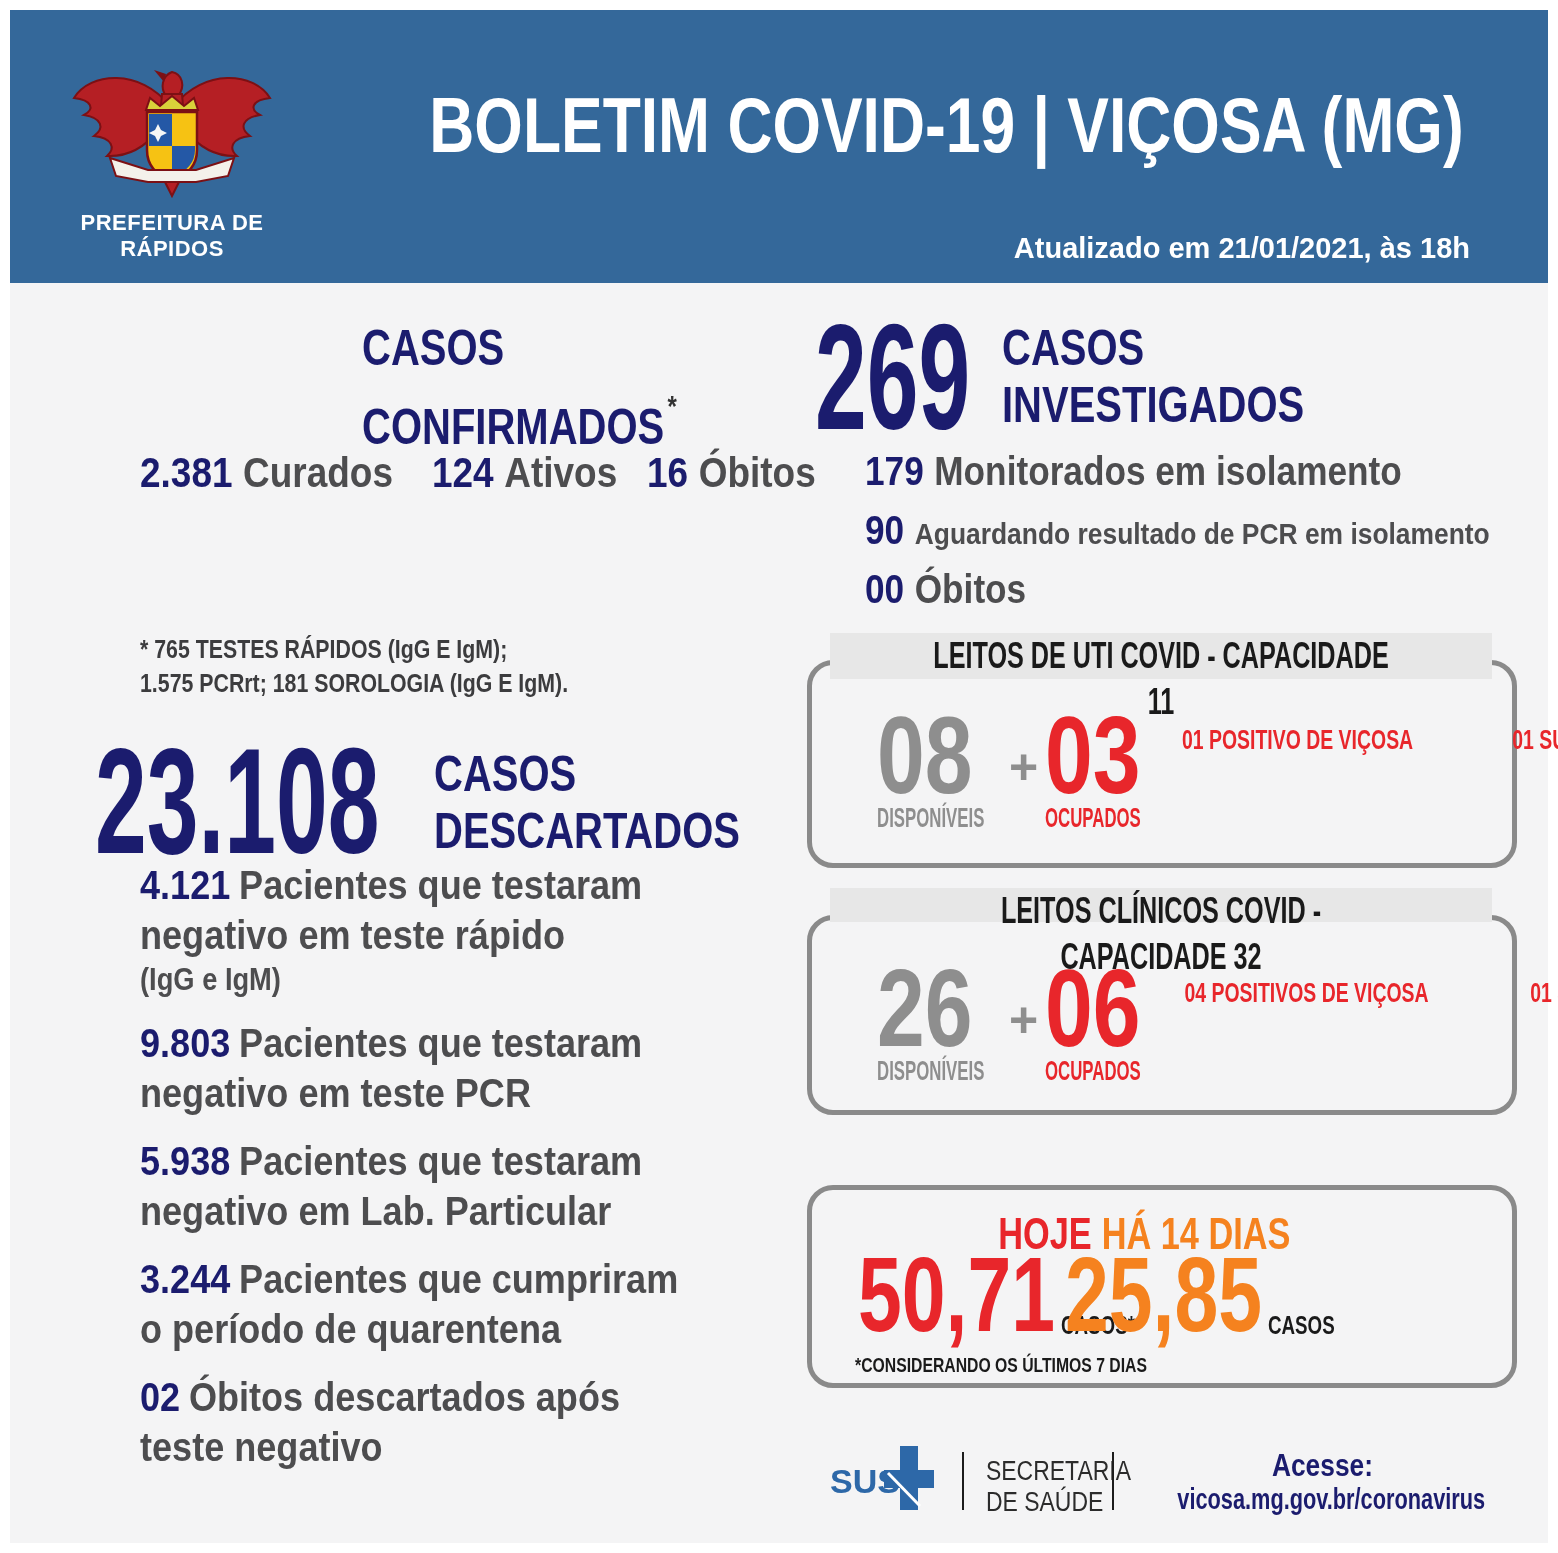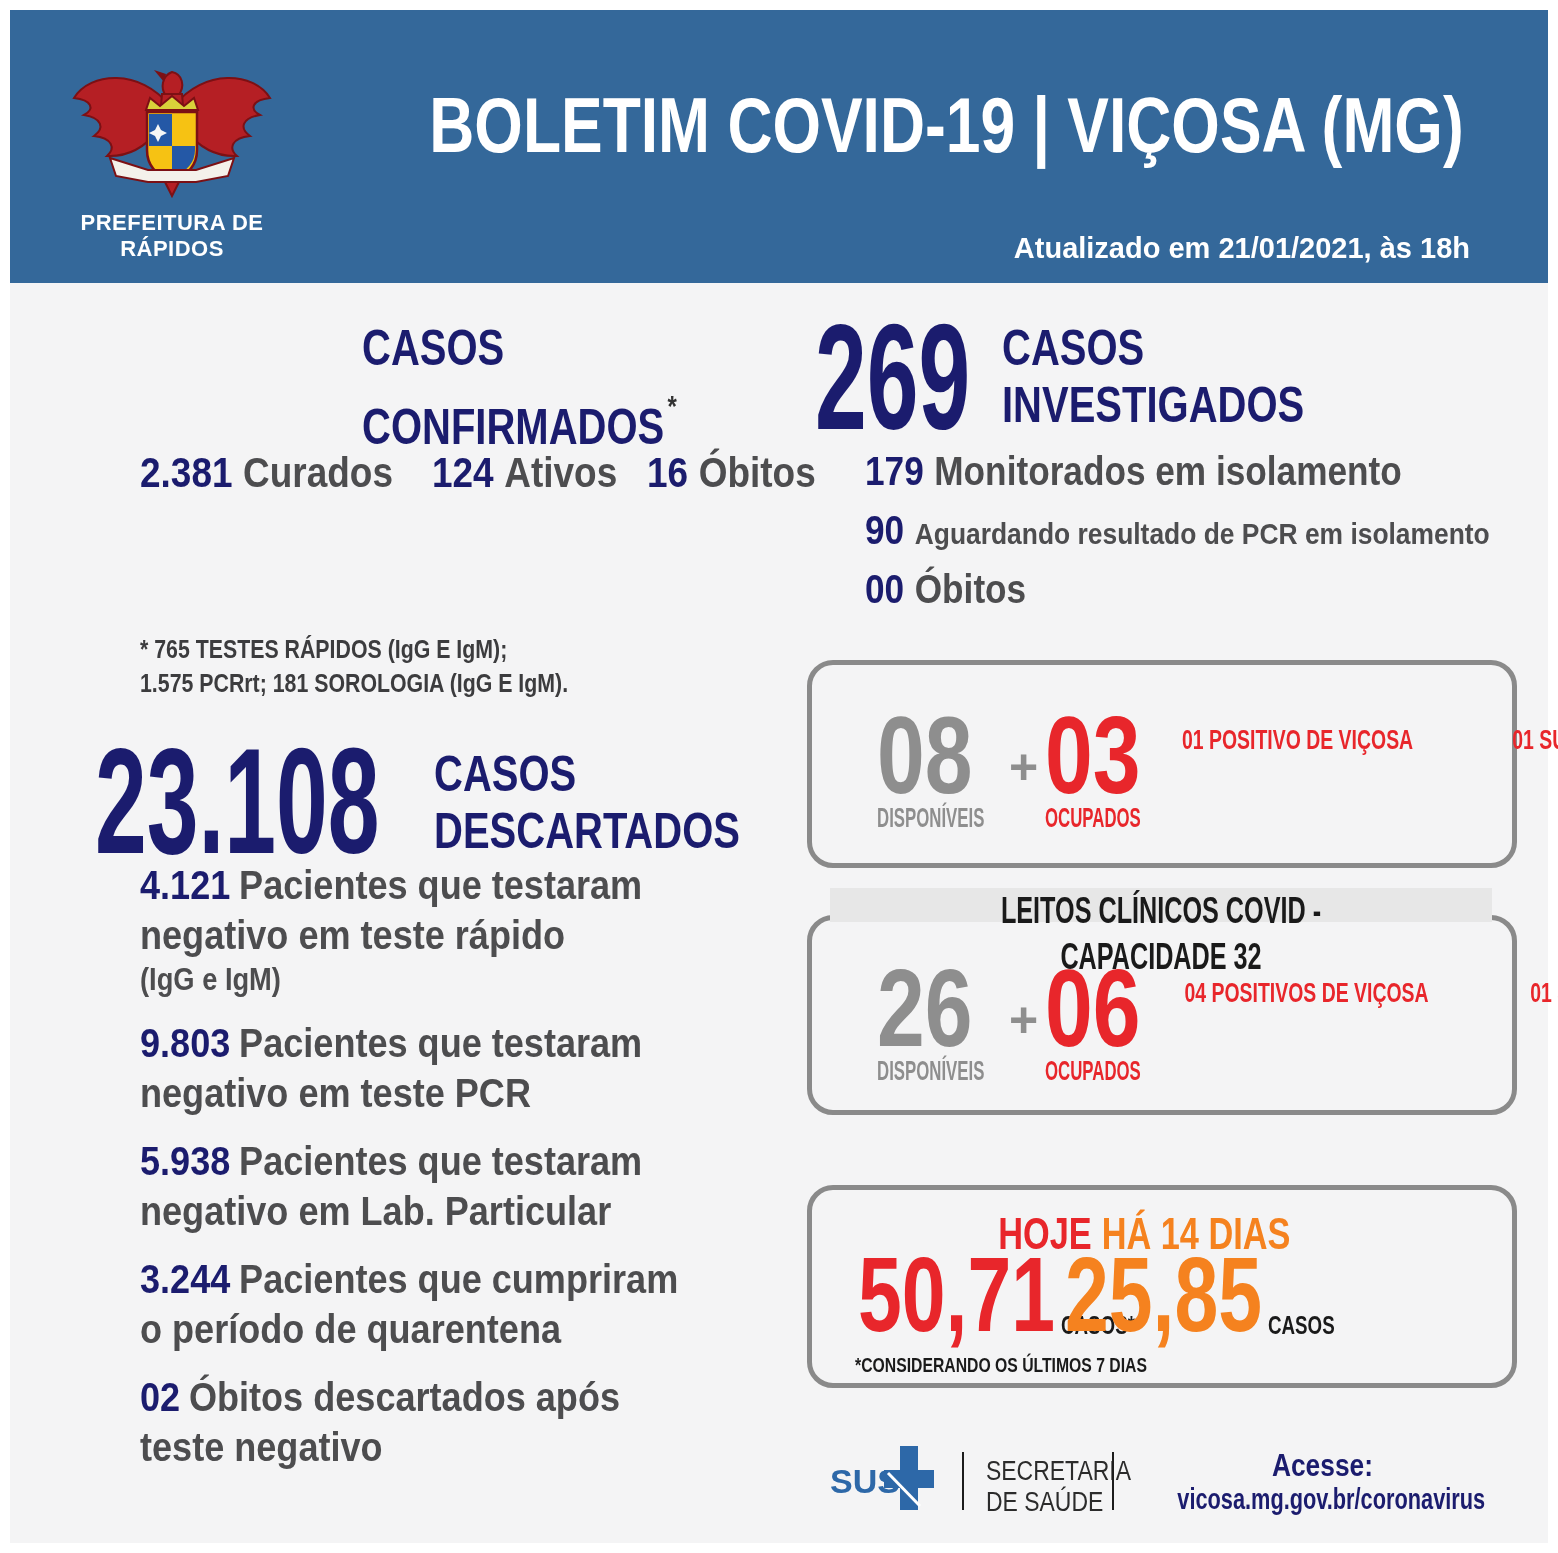--- a/index.html
+++ b/index.html
@@ -196,20 +196,23 @@
     </div>
     <div class="i-row sx" style="transform:scaleX(.88);">
       <span class="n">90</span><span class="l small">Aguardando resultado de PCR em isolamento</span>
     </div>
     <div class="i-row sx" style="transform:scaleX(.88);">
       <span class="n">00</span><span class="l">Óbitos</span>
     </div>
   </div>
 
   <div class="box box-uti"></div>
+  <div class="band band-uti">
+    <span class="sxc" style="transform:scaleX(.7);">LEITOS DE UTI COVID - CAPACIDADE 11</span>
+  </div>
   <div class="beds beds-uti">
     <div class="num num-avail">
       <span class="sx" style="transform:scaleX(.78);">08</span>
     </div>
     <div class="plus">+</div>
     <div class="num num-occ">
       <span class="sx" style="transform:scaleX(.78);">03</span>
     </div>
     <div class="blbl blbl-avail">
       <span class="sx" style="transform:scaleX(.6);">DISPONÍVEIS</span>

